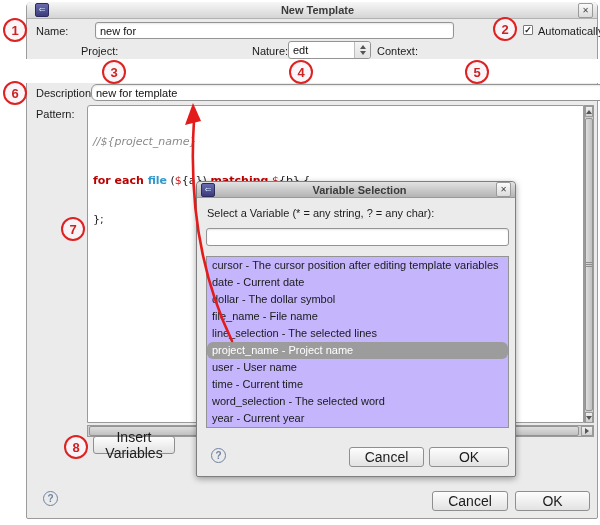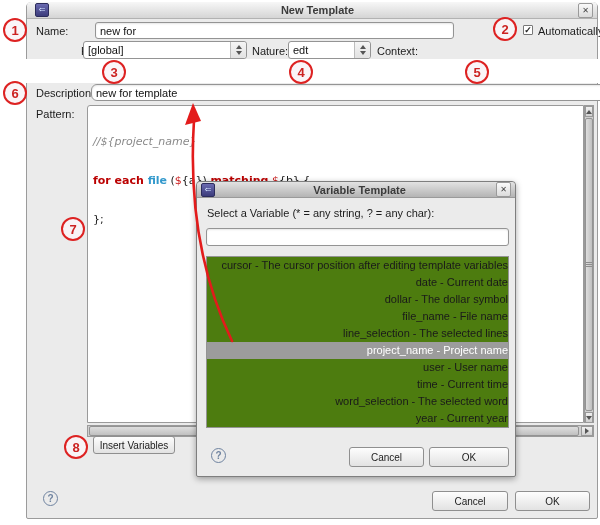--- a/index.html
+++ b/index.html
@@ -24,42 +24,42 @@
          font-size:11px;color:#111;}
   .combo .val{flex:1;padding-left:4px;white-space:nowrap;overflow:hidden;}
   .combo .spin{width:15px;align-self:stretch;border-left:1px solid #bdbdbd;display:flex;flex-direction:column;
                align-items:center;justify-content:center;gap:2px;background:linear-gradient(#f5f5f5,#e2e2e2);border-radius:0 3px 3px 0;}
   .tri-up{width:0;height:0;border-left:3px solid transparent;border-right:3px solid transparent;border-bottom:4px solid #555;}
   .tri-down{width:0;height:0;border-left:3px solid transparent;border-right:3px solid transparent;border-top:4px solid #555;}
   .checkbox{width:10px;height:10px;background:#fff;border:1px solid #777;border-radius:1px;
             display:flex;align-items:center;justify-content:center;}
   .checkbox::before{content:"✓";font-size:9px;line-height:9px;color:#222;font-weight:bold;}
   .btn{background:linear-gradient(#fdfdfd,#e2e2e2);border:1px solid #8f8f8f;border-radius:3px;
-       font-family:"Liberation Sans",sans-serif;font-size:10px;color:#1c1c1c;
+       font-family:"Liberation Sans",sans-serif;font-size:14px;color:#1c1c1c;
        display:flex;align-items:center;justify-content:center;padding:5px;cursor:default;}
   .helpcirc{width:15px;height:15px;border:1px solid #6f83a0;border-radius:50%;color:#6f83a0;
             font-size:10px;font-weight:bold;display:flex;align-items:center;justify-content:center;background:transparent;}
   .codearea{background:#fff;border:1px solid #9a9a9a;border-radius:3px 0 0 0;overflow:hidden;}
   .code{font-family:"DejaVu Sans",sans-serif;font-size:11px;line-height:13px;padding:3px 0 0 5px;white-space:pre;}
   .code span{white-space:pre;}
   .tok-comment{color:#8a8a8a;font-style:italic;}
   .tok-keyword{color:#bb0000;font-weight:bold;}
   .tok-type{color:#3399cc;font-weight:bold;}
   .tok-dollar{color:#cc2222;}
   .tok-plain{color:#222;}
   .sb{background:#cfcfcf;border:1px solid #9a9a9a;}
   .sb-btn{background:linear-gradient(#f0f0f0,#cfcfcf);border:1px solid #999;display:flex;align-items:center;justify-content:center;}
   .sb-thumb{background:linear-gradient(90deg,#dedede,#c0c0c0);border:1px solid #939393;border-radius:2px;
             display:flex;align-items:center;justify-content:center;}
   .sb-thumb.h{background:linear-gradient(#dedede,#c0c0c0);}
   .grip{display:flex;flex-direction:column;gap:1px;}
   .grip i{display:block;width:6px;height:1px;background:#8d8d8d;}
-  .listbox{background:#4d7c0f;border:1px solid #949494;overflow:hidden;text-align:right;}
+  .listbox{background:#c4b5fd;border:1px solid #949494;overflow:hidden;}
   .listitem{height:17px;line-height:17px;font-size:11px;color:#1a1a1a;padding-left:5px;white-space:nowrap;overflow:hidden;}
-  .listitem.selected{background:#9c9c9c;color:#ffffff;}
+  .listitem.selected{background:#9c9c9c;color:#ffffff;border-radius:6px;}
   .circ{width:24px;height:24px;border-radius:50%;border:2.5px solid #dd2222;background:rgba(250,244,247,0.9);
         color:#cc2222;font-size:13px;font-weight:bold;display:flex;align-items:center;justify-content:center;z-index:7;}
   .band{background:#ffffff;z-index:4;}
   .vsdlg{z-index:5;}
   .overlay{z-index:6;pointer-events:none;}
 </style>
 </head>
 <body>
 
 <div class="page">
@@ -71,27 +71,20 @@
     <span class="title-text">New Template</span>
     <span class="closebtn">✕</span>
   </div>
 
   <div class="a lbl" style="left:36px;top:25px;">Name:</div>
   <input class="a input" style="left: 95px; top: 22px; width: 359px; height: 17px;" value="new for">
   <div class="a checkbox" style="left:523px;top:25px;"></div>
   <div class="a lbl" style="left:538px;top:25px;">Automatically Insert</div>
 
   <div class="a lbl" style="left:36px;top:45px;margin-left:45px;">Project:</div>
-  <div class="a combo" style="left:83px;top:41px;width:164px;height:18px;">
-    <span class="val">[global]</span>
-    <span class="spin">
-        <i class="tri-up"></i>
-        <i class="tri-down"></i>
-      </span>
-  </div>
   <div class="a lbl" style="left:252px;top:45px;">Nature:</div>
   <div class="a combo" style="left:288px;top:41px;width:83px;height:18px;">
     <span class="val">edt</span>
     <span class="spin">
         <i class="tri-up"></i>
         <i class="tri-down"></i>
       </span>
   </div>
   <div class="a lbl" style="left:377px;top:45px;">Context:</div>
 
@@ -134,21 +127,21 @@
 
   <button class="a btn" style="left:93px;top:436px;width:82px;height:18px;">Insert Variables</button>
 
   <div class="a helpcirc" style="left:43px;top:491px;">?</div>
   <button class="a btn" style="left:432px;top:491px;width:76px;height:20px;">Cancel</button>
   <button class="a btn" style="left:515px;top:491px;width:75px;height:20px;">OK</button>
 
   <div class="a panel vsdlg" style="left:196px;top:181px;width:320px;height:296px;border-radius:4px 4px 2px 2px;border-color:#7e7e7e;box-shadow:0 2px 6px rgba(0,0,0,0.35);">
     <div class="a titlebar dark" style="left:0;top:0;width:318px;height:16px;">
       <span class="appicon" style="margin-left:4px;">⇐</span>
-      <span class="title-text">Variable Template</span>
+      <span class="title-text">Variable Selection</span>
       <span class="closebtn">✕</span>
     </div>
     <div class="a lbl" style="left:10px;top:25px;">Select a Variable (* = any string, ? = any char):</div>
     <input class="a input" style="left: 9px; top: 46px; width: 303px; height: 18px;" value="">
     <div class="a listbox" style="left:9px;top:74px;width:303px;height:172px;">
       <div class="listitem">cursor - The cursor position after editing template variables</div>
       <div class="listitem">date - Current date</div>
       <div class="listitem">dollar - The dollar symbol</div>
       <div class="listitem">file_name - File name</div>
       <div class="listitem">line_selection - The selected lines</div>

